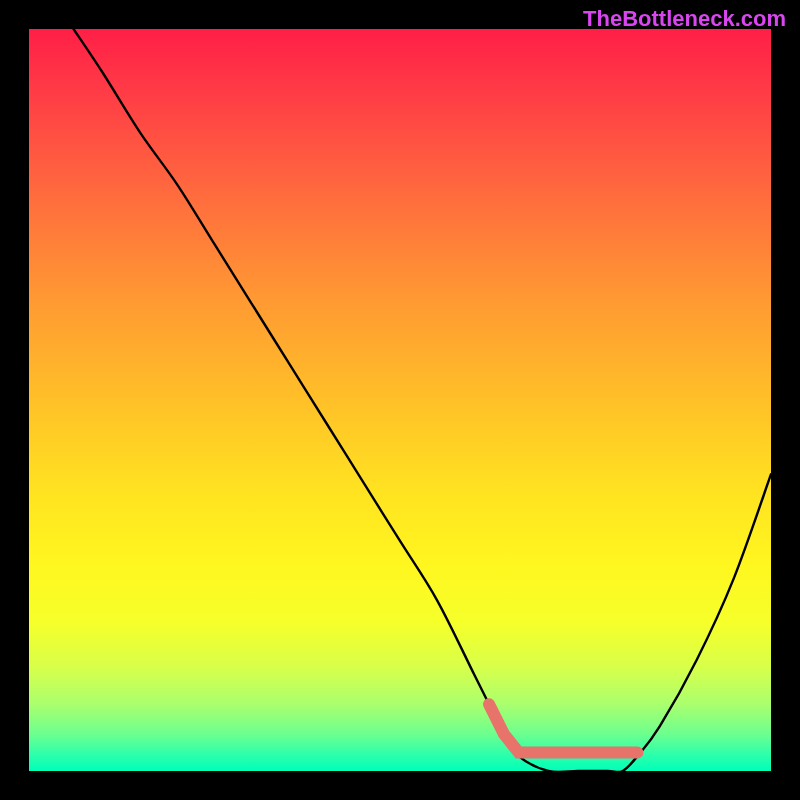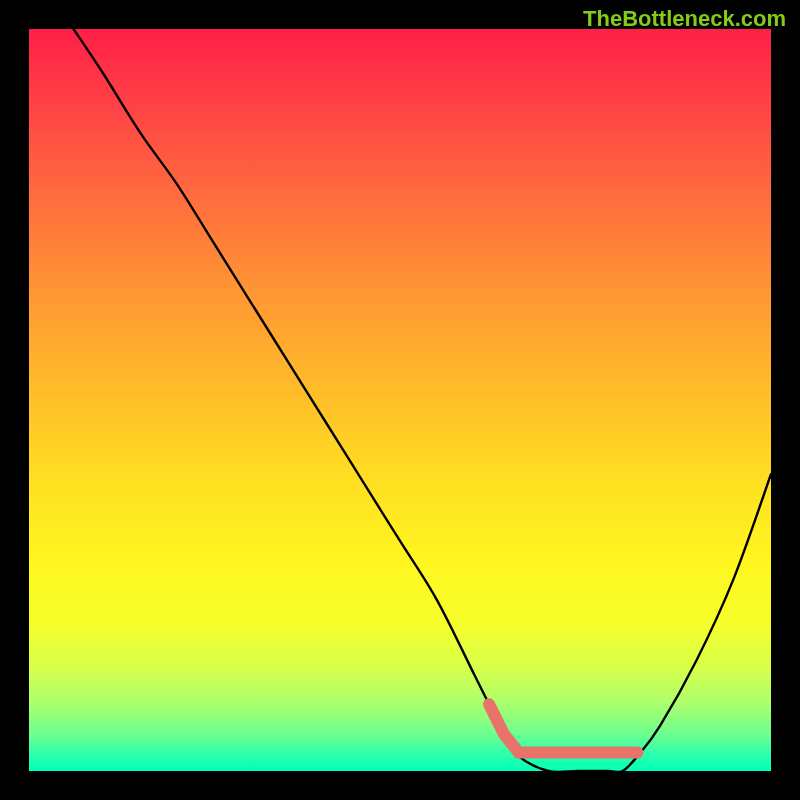--- a/index.html
+++ b/index.html
@@ -8,21 +8,21 @@
     height: 800px;
     background: #000;
     position: relative;
     font-family: Arial, sans-serif;
     overflow: hidden;
   }
   .watermark {
     position: absolute;
     top: 6px;
     right: 14px;
-    color: #84cc16;
+    color: #d946ef;
     font-size: 22px;
     font-weight: bold;
     z-index: 10;
   }
   .plot-area {
     position: absolute;
     left: 29px;
     top: 29px;
     width: 742px;
     height: 742px;

